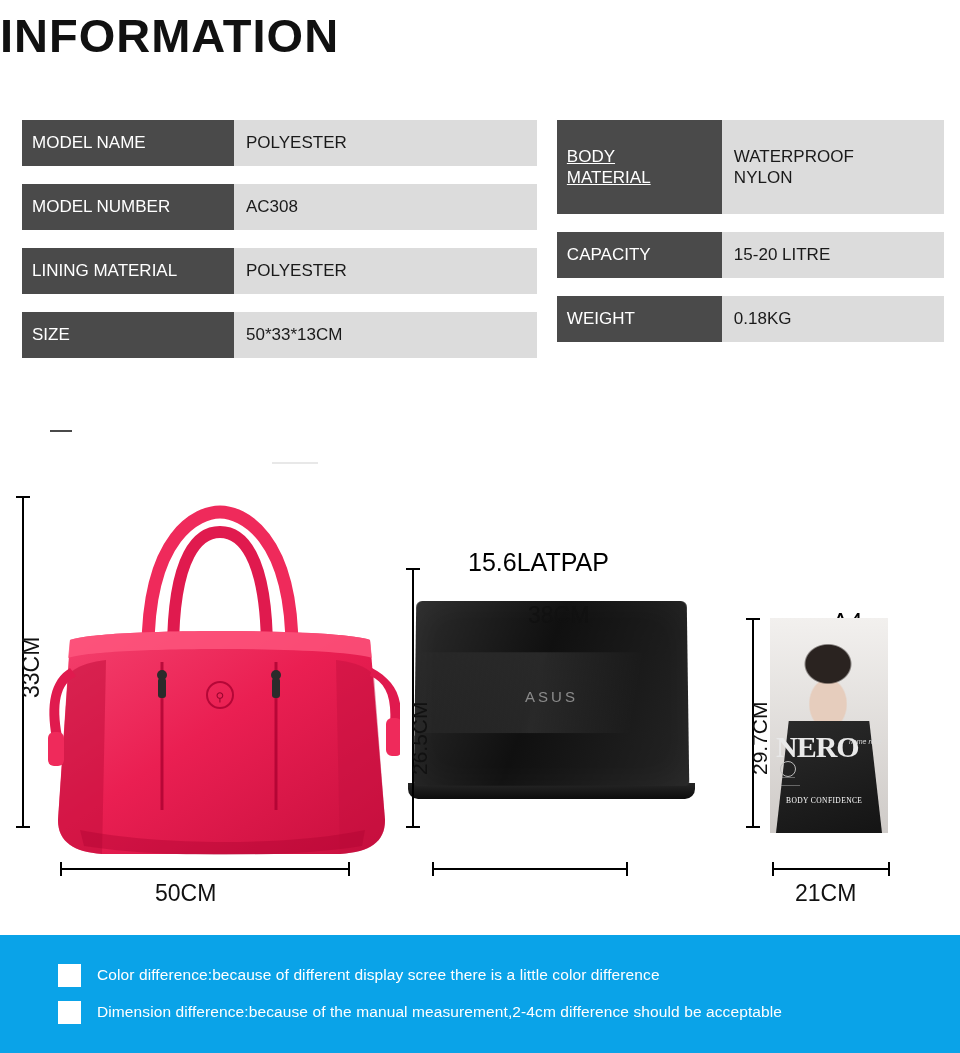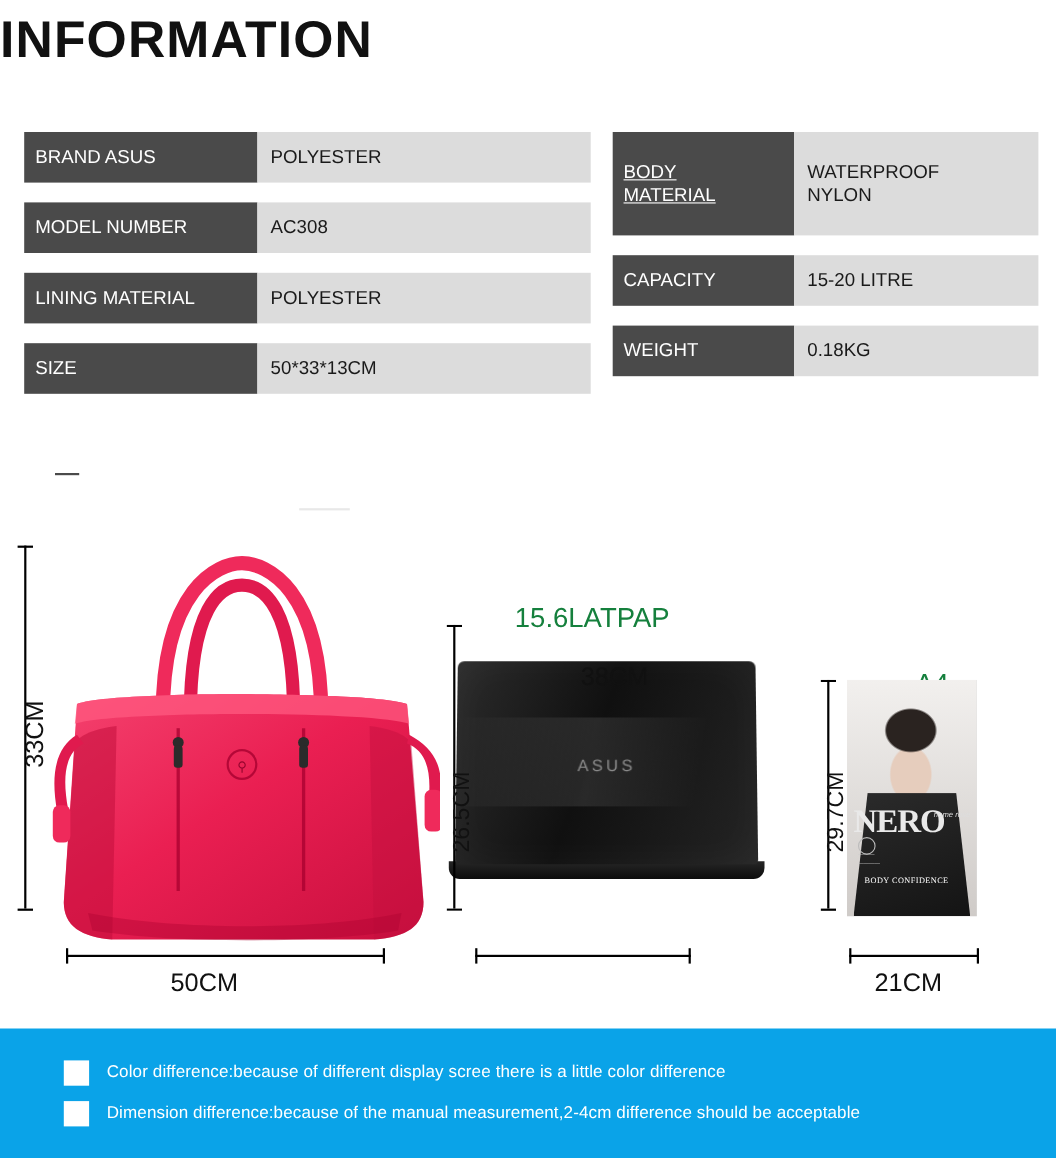--- a/index.html
+++ b/index.html
@@ -97,21 +97,21 @@
   }
 
   
   .bag { position: absolute; left: 40px; top: 60px; }
   .laptop { position: absolute; left: 415px; top: 170px; }
   .mag { position: absolute; left: 770px; top: 188px; }
 
   .prod-title {
     position: absolute;
     font-size: 25px;
-    color: #15803d;
+    color: #000000;
     white-space: nowrap;
   }
 
   
   .notes {
     position: absolute;
     left: 0; bottom: 0;
     width: 960px; height: 118px;
     background: #0aa3e8;
     color: #ffffff;
@@ -217,21 +217,21 @@
 <body>
 
 <div class="page">
 
   <div class="title">INFORMATION</div>
 
   <div class="spec-wrap">
 
     <div class="spec-col col-left">
       <div class="spec-row">
-        <div class="spec-key h-small">BRAND ASUS</div>
+        <div class="spec-key h-small">MODEL NAME</div>
         <div class="spec-val h-small">POLYESTER</div>
       </div>
       <div class="spec-row">
         <div class="spec-key h-small">MODEL NUMBER</div>
         <div class="spec-val h-small">AC308</div>
       </div>
       <div class="spec-row">
         <div class="spec-key h-small">LINING MATERIAL</div>
         <div class="spec-val h-small">POLYESTER</div>
       </div>

